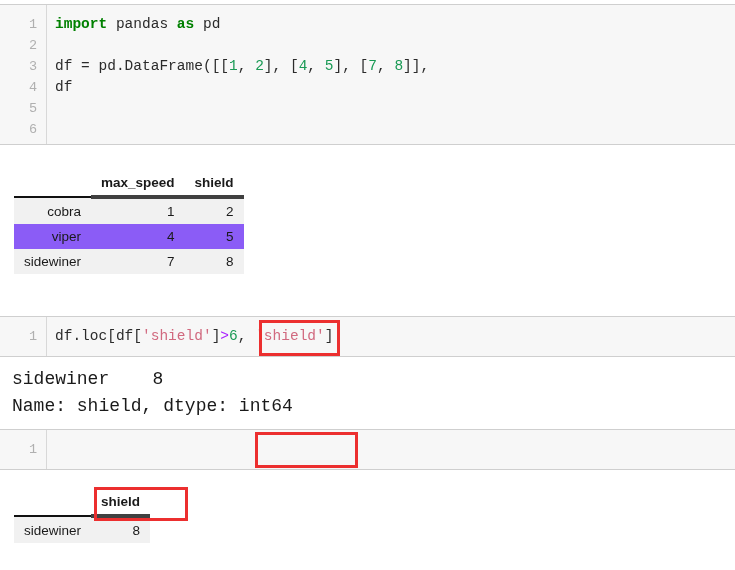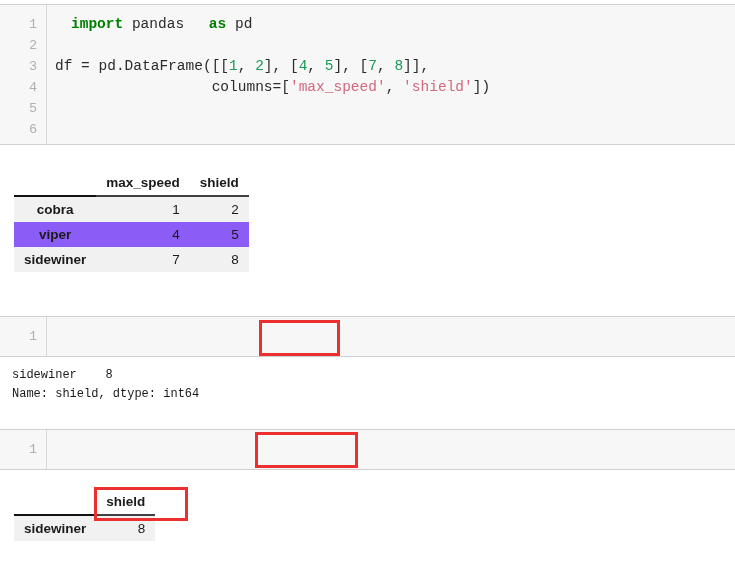--- a/index.html
+++ b/index.html
@@ -48,21 +48,21 @@
     padding-left: 8px;
     position: relative;
   }
   .code-line {
     font-family: "Liberation Mono", monospace;
     font-size: 14.5px;
     line-height: 21px;
     color: #2b2b2b;
     white-space: pre;
   }
-  .kw   { color: #008000; font-weight: bold; margin-left: 16px; }
+  .kw   { color: #008000; font-weight: bold; }
   .num  { color: #1a9a55; }
   .str  { color: #d1697f; }
   .op   { color: #aa22ff; }
   .plain{ color: #2b2b2b; }
 
   
   .redbox {
     position: absolute;
     border: 3px solid #ec2f2f;
     box-sizing: border-box;
@@ -79,64 +79,64 @@
     color: #1a1a1a;
   }
   .df-table th, .df-table td {
     padding: 5px 10px 5px 10px;
     border: none;
     text-align: right;
     white-space: nowrap;
   }
   .df-table thead th {
     font-weight: bold;
-    border-bottom: 2px solid #404040;
+    border-bottom: 4px solid #404040;
     padding-bottom: 5px;
   }
   .df-table thead th.corner {
     border-bottom: 2px solid #111111;
   }
   .df-table tbody th {
-    font-weight: bold;
-    text-align: center;
+    font-weight: normal;
+    text-align: right;
   }
   .df-table tbody tr.odd > * {
     background: #f1f1f1;
   }
   .df-table tbody tr.even > * {
     background: #8b5cf6;
   }
 
   
   .text-output {
     position: absolute;
     font-family: "Liberation Mono", monospace;
-    font-size: 12px;
-    line-height: 19px;
+    font-size: 18px;
+    line-height: 27px;
     color: #1a1a1a;
     white-space: pre;
   }
 </style>
 </head>
 <body>
 
 <div class="code-cell" style="top:4px; height:141px;">
   <div class="gutter">
     <span class="ln">1</span>
     <span class="ln">2</span>
     <span class="ln">3</span>
     <span class="ln">4</span>
     <span class="ln">5</span>
     <span class="ln">6</span>
   </div>
   <div class="code-body">
       <div class="code-line"><span class="kw">import</span><span class="plain"> pandas </span><span class="kw">as</span><span class="plain"> pd</span></div>
       <div class="code-line"> </div>
       <div class="code-line"><span class="plain">df = pd.DataFrame([[</span><span class="num">1</span><span class="plain">, </span><span class="num">2</span><span class="plain">], [</span><span class="num">4</span><span class="plain">, </span><span class="num">5</span><span class="plain">], [</span><span class="num">7</span><span class="plain">, </span><span class="num">8</span><span class="plain">]],</span></div>
-      <div class="code-line"><span class="plain">                  columns=[</span><span class="str">'max_speed'</span><span class="plain">, </span><span class="str">'shield'</span><span class="plain">])</span></div>
+      <div class="code-line"><span class="plain">df</span></div>
     </div>
 </div>
 
 <table class="df-table" style="left:14px; top:170px;">
     <thead>
       <tr>
         <th class="corner"></th>
         <th>max_speed</th>
         <th>shield</th>
       </tr>
@@ -157,20 +157,23 @@
         <td>7</td>
         <td>8</td>
       </tr>
     </tbody>
   </table>
 
 <div class="code-cell" style="top:316px; height:41px;">
   <div class="gutter">
     <span class="ln">1</span>
   </div>
+  <div class="code-body">
+      <div class="code-line"><span class="plain">df.loc[df[</span><span class="str">'shield'</span><span class="plain">]</span><span class="op">&gt;</span><span class="num">6</span><span class="plain">, </span><span class="str">'shield'</span><span class="plain">]</span></div>
+    </div>
 </div>
 <div class="redbox" style="left:259px; top:320px; width:81px; height:36px;"></div>
 
 <pre class="text-output" style="left:12px; top:366px; margin:0;">sidewiner    8
 Name: shield, dtype: int64</pre>
 
 <div class="code-cell" style="top:429px; height:41px;">
   <div class="gutter">
     <span class="ln">1</span>
   </div>

